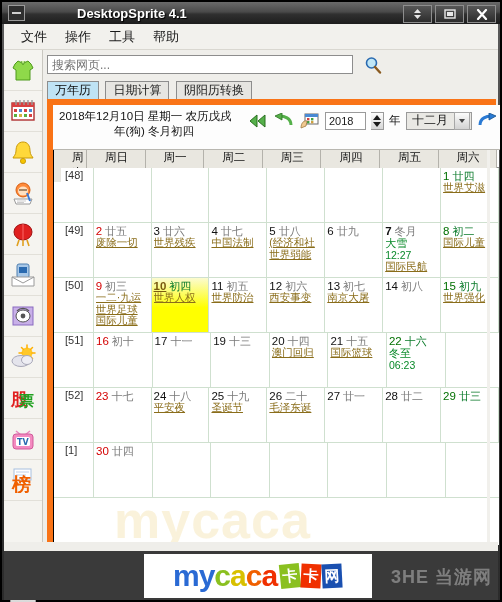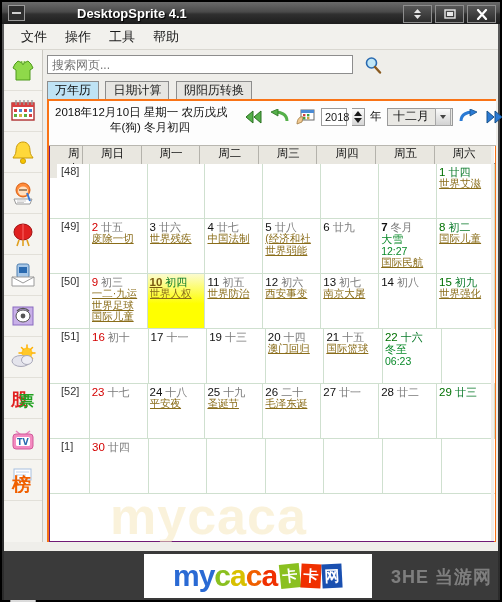--- a/index.html
+++ b/index.html
@@ -95,36 +95,36 @@
     display:inline-block;height:18px;line-height:17px;box-sizing:border-box;
     font-size:12px;padding:0 7px;margin-right:2px;
     border:1px solid #8d8d8d;border-bottom:none;
     background:#e6e5e1;color:#1a1a1a;vertical-align:top;
   }
   .tab.active{background:#bfe3f5;color:#0a0a0a;}
   
   .calpanel{
     position:absolute;left:43px;top:75px;width:449px;height:452px;
     box-sizing:border-box;
-    background:#701a75;border:2px solid #f97316;
+    background:#000000;border:6px solid #f97316;
   }
   .calhead{
     position:absolute;left:0;top:0;width:447px;height:44px;
     background:#fdfdfd;border-bottom:1px solid #b9b7b0;
   }
   .datetext{
     position:absolute;left:6px;top:4px;width:190px;
     font-size:11.5px;color:#111;line-height:15px;text-align:center;
   }
   .datetext .l1{display:block;text-align:left;}
   .datetext .l2{display:block;text-align:center;}
   .navarea{position:absolute;left:194px;top:5px;display:flex;align-items:center;gap:5px;}
   .navbtn{width:21px;height:21px;display:flex;align-items:center;justify-content:center;}
   .yearbox{
-    width:26px;height:18px;box-sizing:border-box;border:1px solid #9a9a9a;
+    width:41px;height:18px;box-sizing:border-box;border:1px solid #9a9a9a;
     background:#fff;font-size:11px;color:#1a1a1a;line-height:16px;padding-left:3px;
   }
   .spin{
     width:13px;height:18px;box-sizing:border-box;border:1px solid #9a9a9a;border-left:none;
     background:linear-gradient(to bottom,#fcfcfc,#d6d6d6);
     display:flex;flex-direction:column;align-items:center;justify-content:center;gap:2px;
   }
   .spin .tri-up,.spin .tri-dn{border-left-width:4px;border-right-width:4px;}
   .spin .tri-up{border-bottom:5px solid #1a1a1a;}
   .spin .tri-dn{border-top:5px solid #1a1a1a;}

